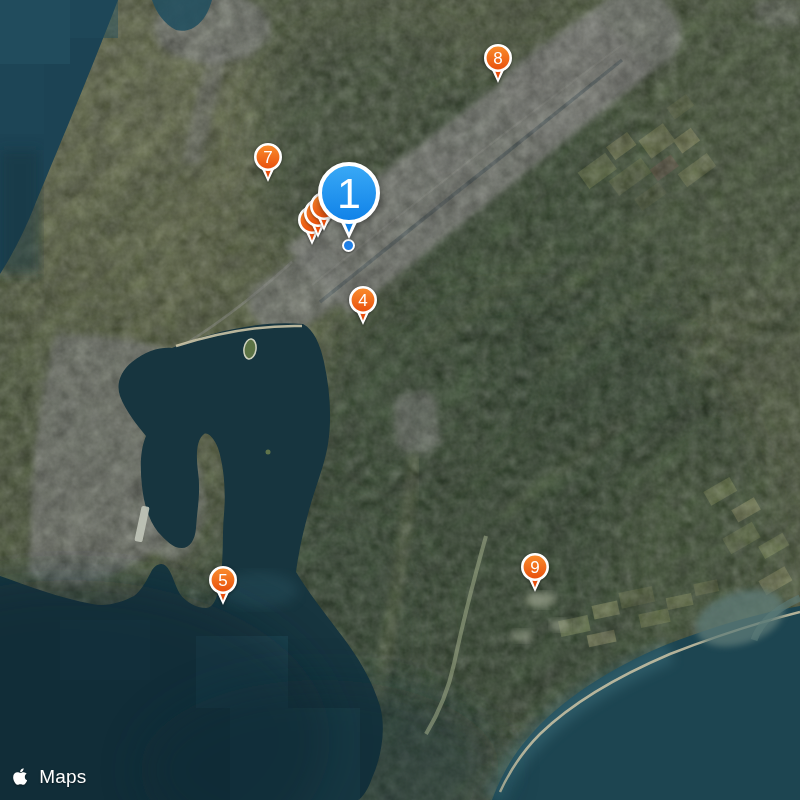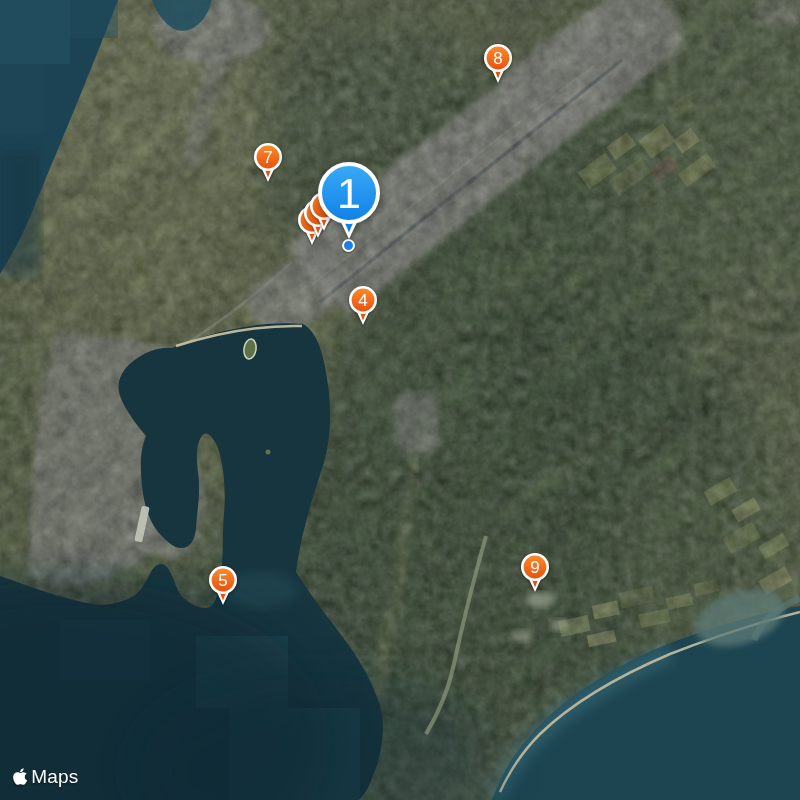--- a/index.html
+++ b/index.html
@@ -15,21 +15,21 @@
         font:400 17px/1 "Liberation Sans",sans-serif;}
   .stacked{z-index:2;}
   .bpin{position:absolute;width:78px;height:96px;z-index:4;
         filter:drop-shadow(0 2px 3px rgba(0,0,0,.4));}
   .bpin .blabel{position:absolute;left:0;top:0;width:78px;height:66px;display:flex;
         align-items:center;justify-content:center;color:#fff;
         font:400 43px/1 "Liberation Sans",sans-serif;}
   .locdot{position:absolute;width:9px;height:9px;border-radius:50%;
         border:2.5px solid #fff;z-index:1;box-shadow:0 1px 2px rgba(0,0,0,.45);}
   .attribution{position:absolute;left:13px;bottom:14px;z-index:10;display:flex;
-        align-items:center;gap:4px;color:#fff;text-shadow:0 1px 2px rgba(0,0,0,.45);
+        align-items:center;gap:12px;color:#fff;text-shadow:0 1px 2px rgba(0,0,0,.45);
         cursor:pointer;}
   .attribution svg{display:block;filter:drop-shadow(0 1px 1px rgba(0,0,0,.4));}
   .attribution .atxt{font:400 19px/1 "Liberation Sans",sans-serif;letter-spacing:.2px;}
 </style>
 </head>
 <body>
 
 <div class="stage">
 
   <svg class="mapsvg" viewBox="0 0 800 800">

